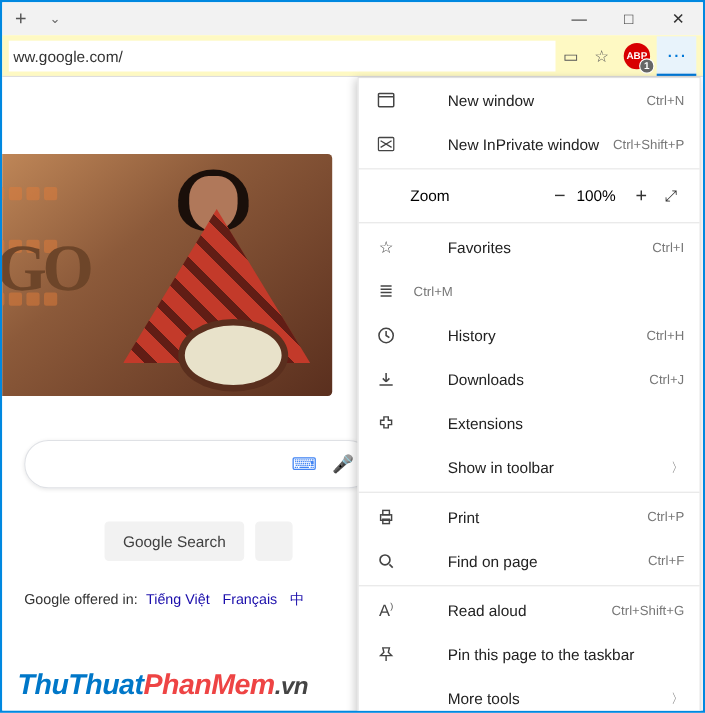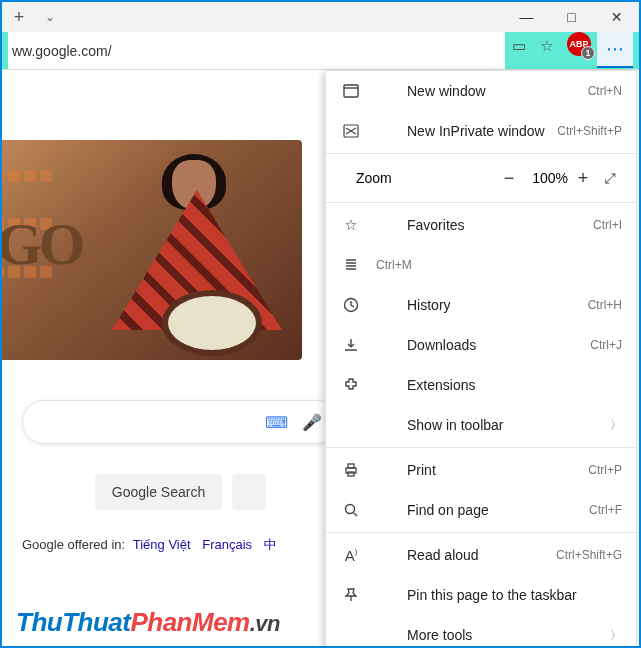--- a/index.html
+++ b/index.html
@@ -8,21 +8,21 @@
   
   .titlebar { height: 30px; background: #f2f2f2; display: flex; align-items: stretch; }
   .titlebar-left { display: flex; align-items: center; }
   .new-tab-btn { width: 34px; display: flex; align-items: center; justify-content: center; font-size: 18px; color: #555; }
   .tab-chevron { width: 28px; display:flex; align-items:center; justify-content:center; color:#666; font-size:12px;}
   .titlebar-spacer { flex: 1; }
   .win-controls { display: flex; }
   .win-btn { width: 45px; display: flex; align-items: center; justify-content: center; font-size: 14px; color: #333; }
 
   
-  .addrbar { height: 38px; background: #5eead4; border-bottom: 1px solid #ddd; display: flex; padding: 0 6px; }
+  .addrbar { height: 38px; background: #fef9c3; border-bottom: 1px solid #ddd; display: flex; align-items: center; padding: 0 6px; }
   .addr-input { flex: 1; border: none; outline: none; font-size: 14px; color: #333; padding: 6px 4px; }
   .addr-icon { width: 28px; height: 28px; display: flex; align-items: center; justify-content: center; color: #555; font-size: 15px; }
   .abp-badge { position: relative; width: 24px; height: 24px; border-radius: 50%; background: #d80000; color: #fff; font-size: 9px; font-weight: bold; display: flex; align-items: center; justify-content: center; margin: 0 6px; }
   .abp-count { position: absolute; right: -4px; bottom: -4px; width: 14px; height: 14px; border-radius: 50%; background: #666; color: #fff; font-size: 9px; display: flex; align-items: center; justify-content: center; border: 1.5px solid #fff; }
   .dots-btn { width: 36px; height: 36px; display: flex; align-items: center; justify-content: center; color: #0078d7; font-size: 18px; background: #e8f3fb; border-bottom: 2px solid #0078d7; }
 
   
   .page { position: absolute; top: 68px; left: 0; right: 0; bottom: 0; background: #fff; padding-top: 70px; }
   .doodle { margin: 0 auto 18px; width: 320px; height: 220px; position: absolute; left: -20px; top: 70px; }
   .doodle-bg { position:absolute; inset:0; background: linear-gradient(140deg,#c38a5a 0%,#8c5a3a 40%,#5a2f1e 100%); border-radius: 4px;}
@@ -47,24 +47,24 @@
   .menu { position: absolute; top: 68px; right: 2px; width: 312px; background: #fff; box-shadow: -2px 2px 8px rgba(0,0,0,.2); border: 1px solid #e0e0e0; z-index: 50; font-size: 14px; }
   .mrow { display: flex; align-items: center; height: 40px; padding: 0 14px; color: #222; position: relative; }
   .micon { width: 22px; display:flex; justify-content:center; margin-right: 14px; color:#444; font-size:15px;}
   .micon svg { width:16px; height:16px; }
   .micon.blank { }
   .mlabel { flex:1;margin-left:31px; }
   .mshort { font-size: 12px; color: #777; }
   .msep { height:1px; background:#e5e5e5; margin:2px 0;}
   .mchev { font-size:12px; color:#777;}
   .zoomrow { display:flex; align-items:center; height:44px; padding:0 14px;}
-  .zoomrow .zlabel { margin-left: 16px; flex:0 0 auto; }
+  .zoomrow .zlabel { margin-left: 33px; flex:0 0 auto; }
   .zoomrow .zspace { flex:1;}
   .zbtn { width:30px; text-align:center; font-size:18px; color:#333;}
-  .zval { width:44px; text-align:right;}
+  .zval { width:44px; text-align:left;}
   .zfull { width:24px; text-align:center; font-size:14px; color:#333;}
 
   
   .redbox { position:absolute; border:3px solid #e7352c; pointer-events:none; }
   
   .arrow { position:absolute; pointer-events:none; }
   .arrow svg { overflow:visible; }
 
   
   .watermark { position:absolute; left:14px; bottom:8px; font-size:26px; font-weight:700; font-style:italic; letter-spacing:-.5px;}

